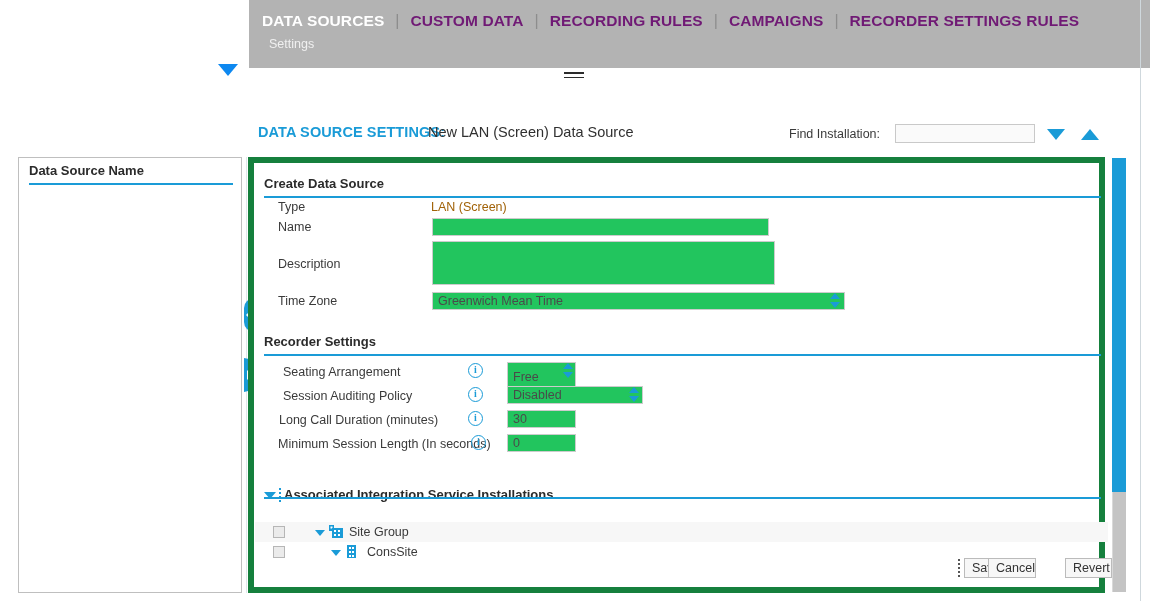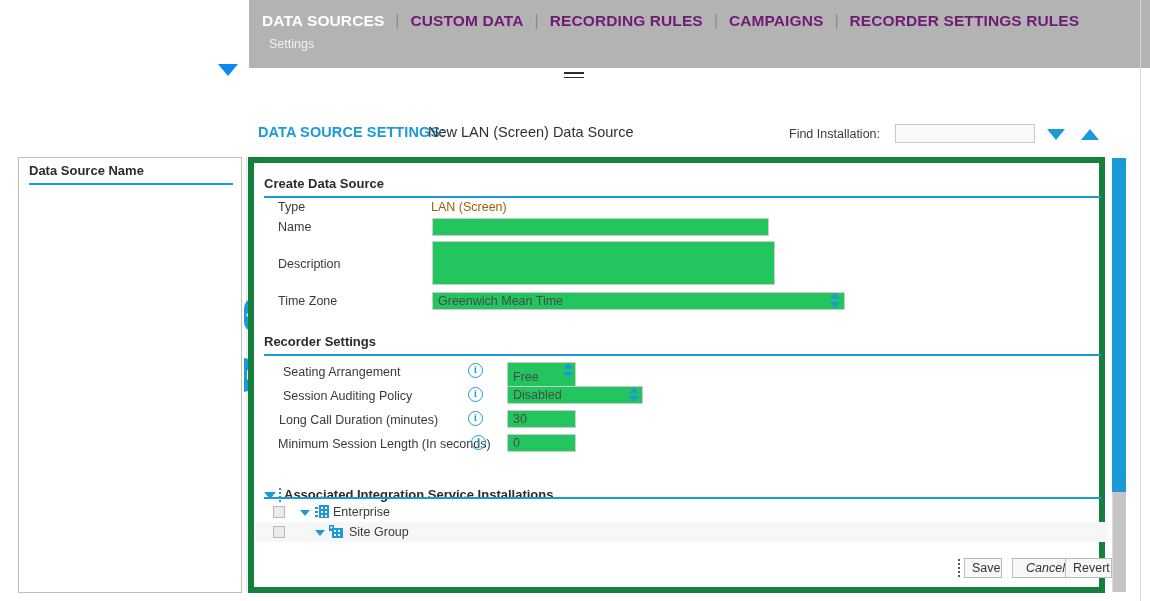--- a/index.html
+++ b/index.html
@@ -330,59 +330,56 @@
   <div class="info-ico" style="left:217px; top:272px;">i</div>
   <input class="inp" style="left: 253px; top: 271px; width: 69px; height: 18px;" value="0">
 
   <div class="tree-hdr">
     <span class="tree-caret"></span>
     <span class="grip"></span>
     <span class="tree-title">Associated Integration Service Installations</span>
   </div>
   <div class="tree-rule"></div>
 
-  <div class="trow" style="top:339px;">
-    <span class="tchk" style="left:18px;"></span>
-    <span class="tcar" style="left:45px;"></span>
-    <span class="ticon" style="left:60px;">
-      <svg width="14" height="14" viewBox="0 0 14 14" aria-hidden="true">
-        <rect x="0" y="2" width="3" height="2" fill="#1a9bd7"></rect>
-        <rect x="0" y="6" width="3" height="2" fill="#1a9bd7"></rect>
-        <rect x="0" y="10" width="3" height="2" fill="#1a9bd7"></rect>
-        <rect x="4" y="0" width="10" height="13" fill="#1a9bd7"></rect>
-        <rect x="6" y="2" width="2" height="2" fill="#ffffff"></rect>
-        <rect x="10" y="2" width="2" height="2" fill="#ffffff"></rect>
-        <rect x="6" y="6" width="2" height="2" fill="#ffffff"></rect>
-        <rect x="10" y="6" width="2" height="2" fill="#ffffff"></rect>
-        <rect x="6" y="10" width="2" height="2" fill="#ffffff"></rect>
-        <rect x="10" y="10" width="2" height="2" fill="#ffffff"></rect>
-      </svg>
-    </span>
-    <span class="tlabel" style="left:78px;">Enterprise</span>
-  </div>
 
   <div class="trow alt" style="top:359px;">
     <span class="tchk" style="left:18px;"></span>
     <span class="tcar" style="left:60px;"></span>
     <span class="ticon" style="left:74px;">
       <svg width="14" height="14" viewBox="0 0 14 14" aria-hidden="true">
         <rect x="0" y="0" width="5" height="6" fill="#1a9bd7"></rect>
         <rect x="1.5" y="1.5" width="2" height="2" fill="#ffffff"></rect>
         <rect x="3" y="3" width="11" height="10" fill="#1a9bd7"></rect>
         <rect x="5" y="5" width="2" height="2" fill="#ffffff"></rect>
         <rect x="9" y="5" width="2" height="2" fill="#ffffff"></rect>
         <rect x="5" y="9" width="2" height="2" fill="#ffffff"></rect>
         <rect x="9" y="9" width="2" height="2" fill="#ffffff"></rect>
       </svg>
     </span>
     <span class="tlabel" style="left:94px;">Site Group</span>
   </div>
 
+  <div class="trow" style="top:379px;">
+    <span class="tchk" style="left:18px;"></span>
+    <span class="tcar" style="left:76px;"></span>
+    <span class="ticon" style="left:90px;">
+      <svg width="14" height="14" viewBox="0 0 14 14" aria-hidden="true">
+        <rect x="2" y="0" width="9" height="13" fill="#1a9bd7"></rect>
+        <rect x="4" y="2" width="2" height="2" fill="#ffffff"></rect>
+        <rect x="7" y="2" width="2" height="2" fill="#ffffff"></rect>
+        <rect x="4" y="6" width="2" height="2" fill="#ffffff"></rect>
+        <rect x="7" y="6" width="2" height="2" fill="#ffffff"></rect>
+        <rect x="4" y="10" width="2" height="2" fill="#ffffff"></rect>
+        <rect x="7" y="10" width="2" height="2" fill="#ffffff"></rect>
+      </svg>
+    </span>
+    <span class="tlabel" style="left:112px;">ConsSite</span>
+  </div>
 </div>
 
 <div class="btn-grip"></div>
 <button class="btn" style="left:964px; width:38px;">Save</button>
-<button class="btn" style="left:1012px; width:67px;font-style:italic;">Cancel</button>
+<button class="btn" style="left:988px; width:48px;">Cancel</button>
 <button class="btn" style="left:1065px; width:47px;">Revert</button>
 
 <div class="sb-track"></div>
 <div class="sb-thumb"></div>
 <div class="right-edge"></div>
 
 </body></html>

